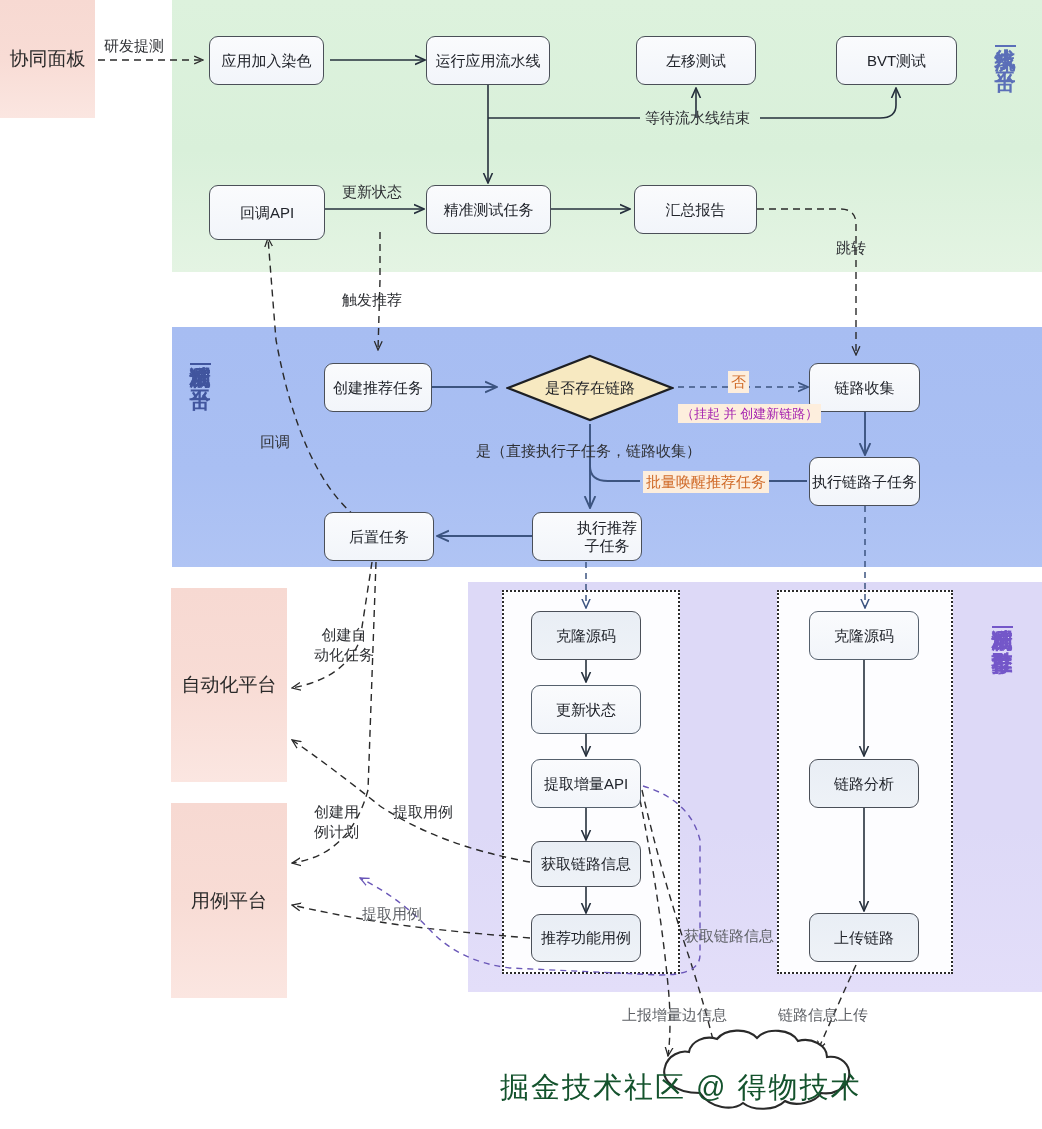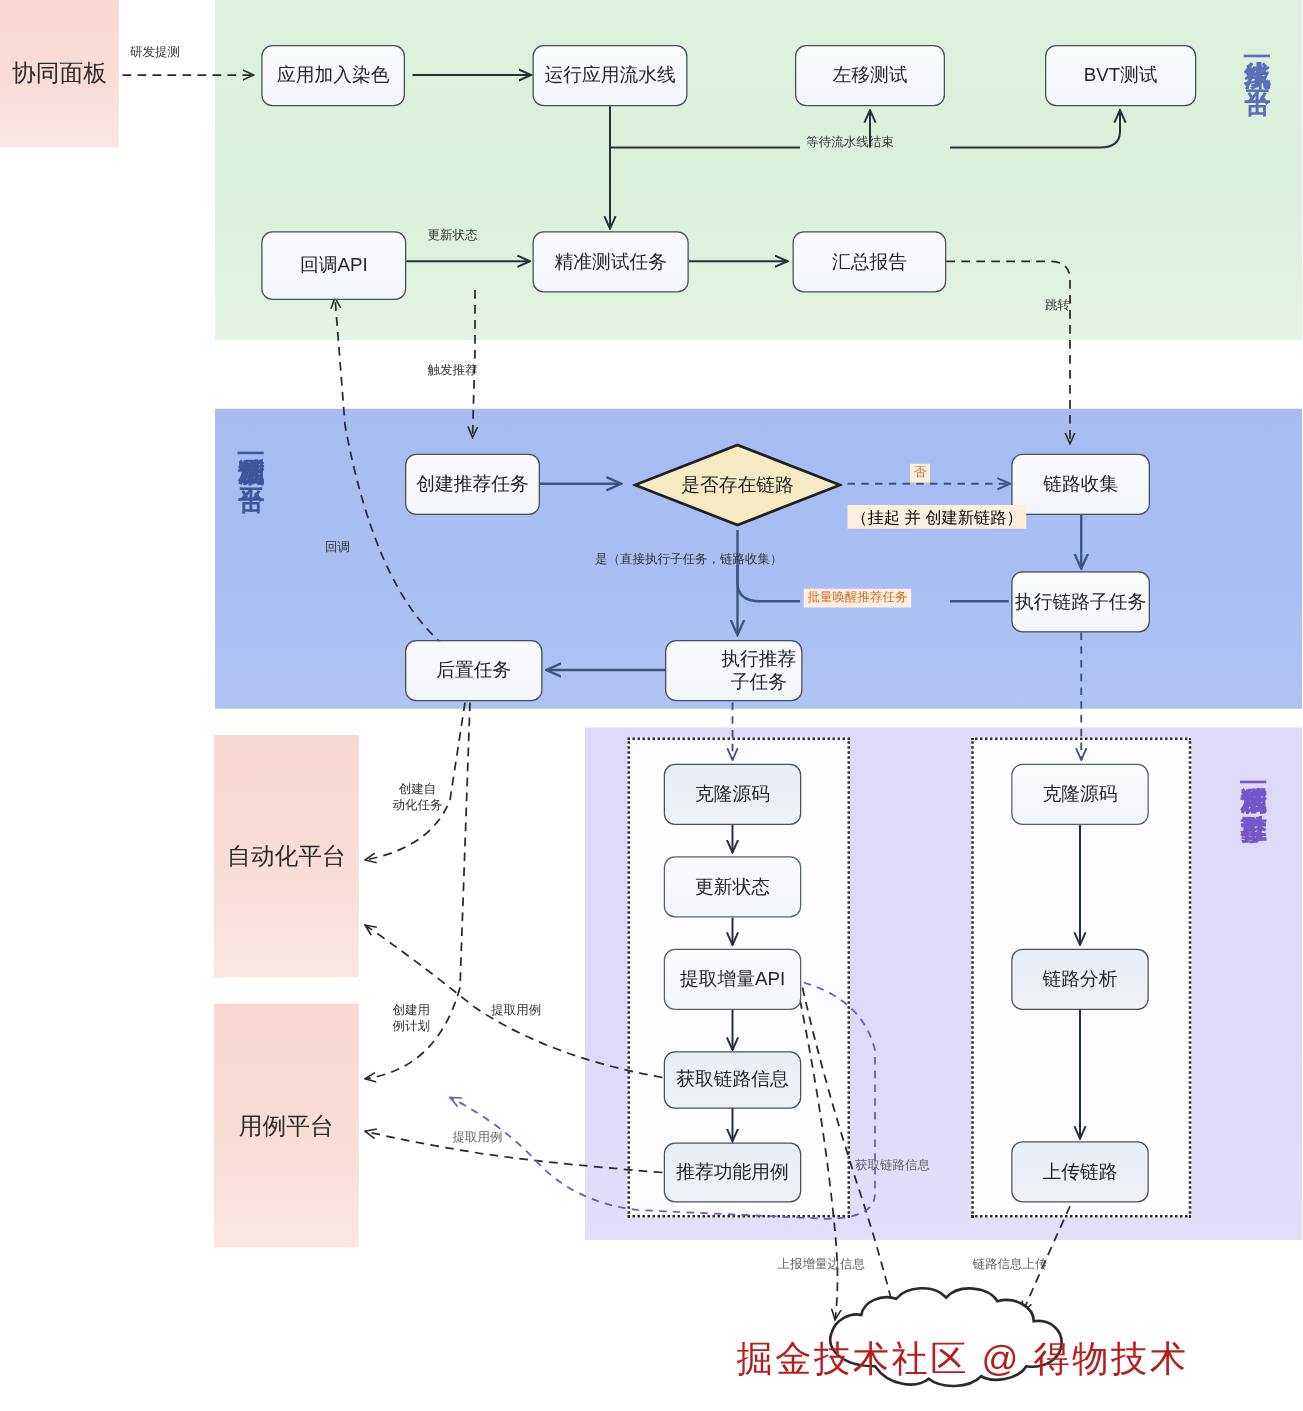--- a/index.html
+++ b/index.html
@@ -105,57 +105,56 @@
     box-sizing: border-box;
     border: 2.5px dotted #2b2b2b;
     background: #fdfdff;
   }
   .g-left  { left: 502px; top: 590px; width: 178px; height: 384px; }
   .g-right { left: 777px; top: 590px; width: 176px; height: 384px; }
 
   
   .elabel {
     position: absolute;
-    font-size: 10px;
+    font-size: 15px;
     color: #2f3135;
     white-space: pre;
     line-height: 1.32;
     text-align: center;
   }
   .elabel.small { font-size: 13px; }
   .elabel.grey { color: #5e6166; }
   .elabel.hl {
     background: #fdeedd;
     color: #d06a28;
     padding: 1px 3px;
   }
   .elabel.hl-blue {
     background: #fdeedd;
-    color: #000000;
+    color: #a21caf;
     padding: 1px 3px;
   }
 
   
   #edges {
     position: absolute;
     left: 0; top: 0;
     width: 1042px; height: 1129px;
     pointer-events: none;
   }
 
   
   .watermark {
     position: absolute;
     left: 500px; top: 1068px;
     width: 540px;
     font-size: 29px;
-    color: #b91c1c;
+    color: #14532d;
     letter-spacing: 2px;
     white-space: pre;
-    text-align: center;
   }
 </style>
 </head>
 <body>
 
 <div id="stage">
 
   <div class="lane lane-pipeline"></div>
   <div class="lane lane-precise"></div>
   <div class="lane lane-engine"></div>

